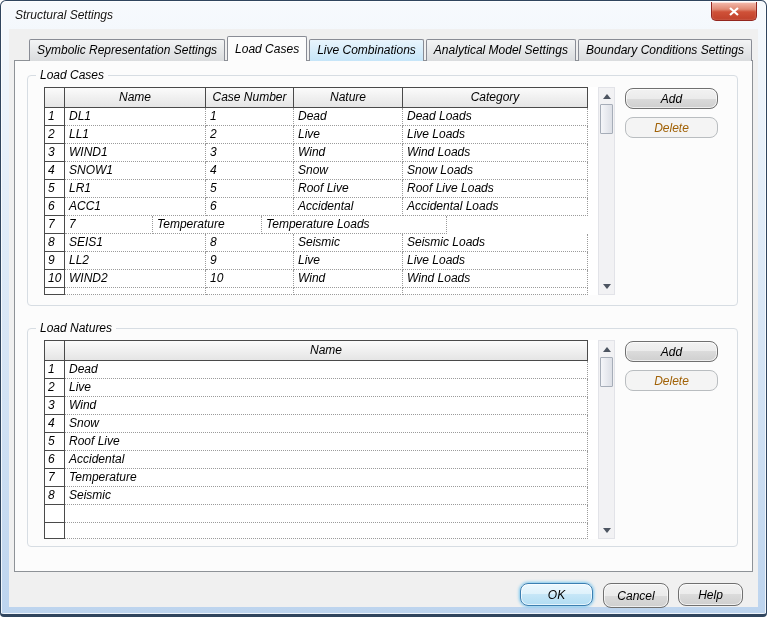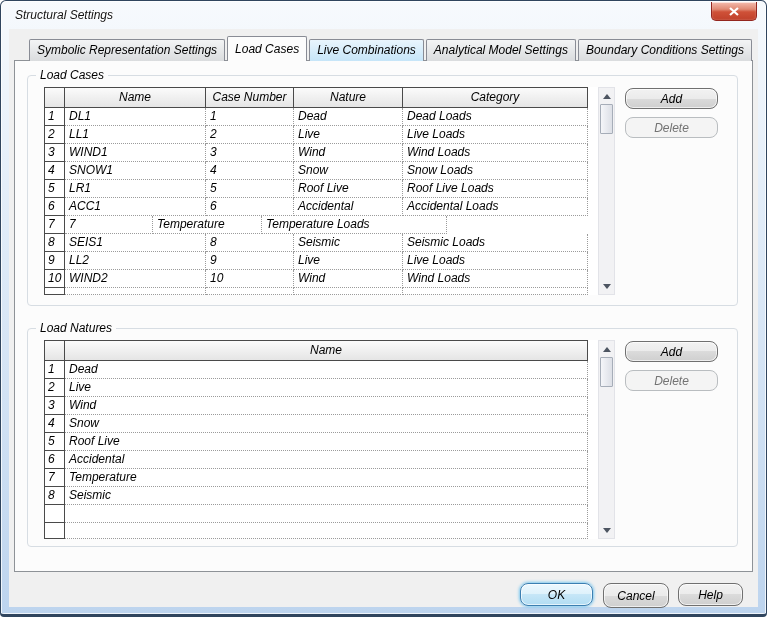--- a/index.html
+++ b/index.html
@@ -73,21 +73,21 @@
   .arr-down { width:0; height:0; border-left:4px solid transparent; border-right:4px solid transparent;
     border-top:5px solid #4d5561; }
   .thumb { position:absolute; left:1px; top:16px; width:13px; height:30px;
     background:linear-gradient(90deg,#f5f6f9,#dcdfe6); border:1px solid #a6adb8; border-radius:1px; cursor:pointer; }
 
   
   .btn { position:absolute; display:flex; align-items:center; justify-content:center;
     border:1px solid #707070; border-radius:8px; font-size:12px; cursor:pointer;
     background:linear-gradient(180deg,#f2f2f2 0%,#ebebeb 50%,#dbdbdb 50%,#cfcfcf 100%);
     box-shadow: inset 0 0 0 1px rgba(255,255,255,.65); }
-  .btn.disabled { border-color:#b9bdc0; background:#f4f4f4; color:#737373; box-shadow:none; cursor:default; }
+  .btn.disabled { border-color:#b9bdc0; background:#f4f4f4; color:#a16207; box-shadow:none; cursor:default; }
   .btn.default  { border-color:#3c7fb1; box-shadow:0 0 3px 1px #7ec8ef, inset 0 0 0 1px rgba(255,255,255,.65);
     background:linear-gradient(180deg,#edf8fe 0%,#ddf1fb 50%,#c6e6f7 50%,#b2ddf3 100%); }
   .side-btn { width:93px; height:21px; left:597px; }
   .add-pos { top:12px; } .del-pos { top:41px; }
   #ok-btn     { left:511px; top:554px; width:73px; height:23px; }
   #cancel-btn { left:594px; top:554px; width:66px; height:25px; }
   #help-btn   { left:669px; top:554px; width:65px; height:23px; }
 </style>
 </head>
 <body>

